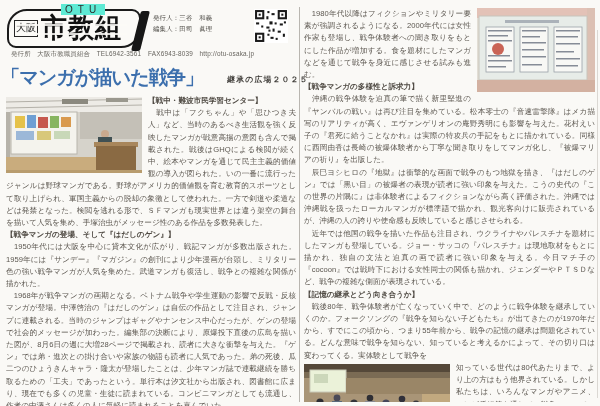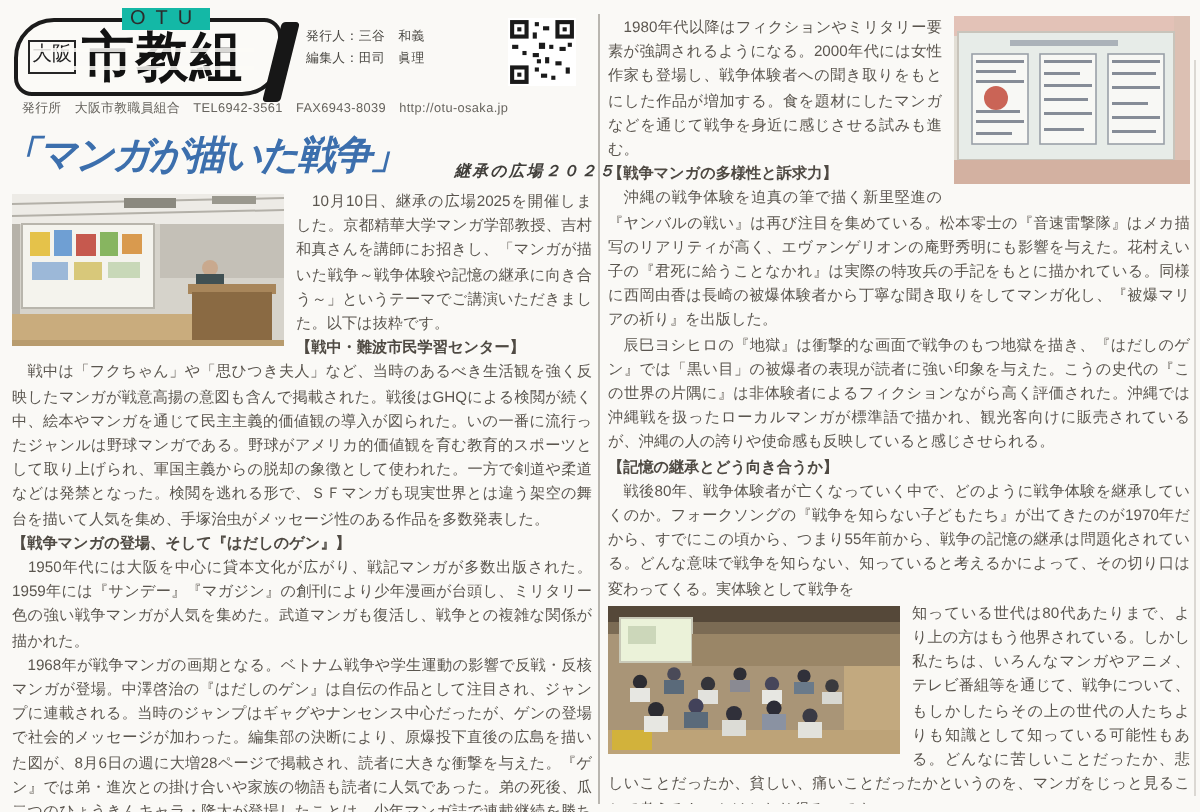--- a/index.html
+++ b/index.html
@@ -21,36 +21,36 @@
   .masthead { position:relative; height:55px; }
   .logo { position:absolute; left:1px; top:5px; width:134px; height:39px;
           border:2.5px solid #1b1b1b; border-radius:20px 9px 20px 9px;
           background:#fbfaf7; display:flex; align-items:center; padding:0 5px; }
   .logo-wedge { position:absolute; right:-6px; top:0px; width:9px; height:40px; background:#171717; transform:skewX(-14deg); border-radius:2px; }
   .logo-osaka { border:1.5px solid #262626; font-size:10px; font-weight:400; line-height:1.25;
                 padding:1px 1px; margin-right:3px; color:#1f1f1f;
                 font-family:"Liberation Serif","DejaVu Serif",serif; white-space:nowrap; }
   .logo-name { font-size:26px; font-weight:900; color:#121212; letter-spacing:1px; white-space:nowrap;
                font-family:"Liberation Serif","DejaVu Serif",serif; transform:scaleY(1.05); }
-  .logo-otu { position:absolute; top:-7px; left:52px; background:#14b8a6; padding:0 4px;
+  .logo-otu { position:absolute; top:-7px; left:52px; background:#5eead4; padding:0 4px;
               font-size:10px; font-weight:400; letter-spacing:5px; color:#2c2c2c; }
   .logo-stripe { position:absolute; left:6px; right:12px; height:1.5px; background:#fbfaf7; opacity:.85; pointer-events:none; }
 
   .issue { position:absolute; left:147px; top:7px; width:96px; }
   .issue-date { font-family:"Liberation Serif","DejaVu Serif",serif; font-size:8.5px; color:#34322e; white-space:nowrap; }
   .issue-no   { font-size:14px; letter-spacing:.5px; }
   .issue-suffix { font-size:7px; }
   .staff { font-size:6.4px; color:#4c4a45; margin-top:2.5px; white-space:nowrap; letter-spacing:.2px; }
 
   .qr { position:absolute; right:8px; top:5px; }
 
   .office { font-size:6.4px; color:#67645e; white-space:nowrap; padding-left:5px; letter-spacing:.2px; }
 
   
-  .headline { display:flex; align-items:flex-end; margin:5px 0 4px;font-style:italic; }
+  .headline { display:flex; align-items:center; margin:5px 0 4px; }
   .headline-title { font-size:19.5px; font-weight:700; color:#3c6fad; letter-spacing:-1px;
                     white-space:nowrap; margin-left:-5px; transform:scaleX(.98); transform-origin:left; }
   .headline-sub { margin-left:20px; padding-top:3px; }
   .headline-sub div { font-size:7.8px; font-weight:700; color:#403e3a; letter-spacing:1.2px; white-space:nowrap; }
   .headline-sub .venue { padding-left:9px; margin-top:2px; }
 
   
   .body-text { font-size:7.6px; line-height:12.2px; text-align:justify; color:#5b564f; }
   .col-left .body-text { height:312px; overflow:hidden; }
   .body-text p { margin:0; }
@@ -150,21 +150,20 @@
         <rect x="31" y="34" width="14" height="9" fill="#d8c87a"></rect>
         <rect x="48" y="34" width="16" height="8" fill="#c8d8b8"></rect>
         <rect x="74" y="15" width="62" height="27" fill="#c4c0b7"></rect>
         <circle cx="99" cy="37" r="4" fill="#c9a98e"></circle>
         <rect x="92" y="40" width="14" height="10" fill="#405053"></rect>
         <rect x="88" y="45" width="44" height="5" fill="#a8865b"></rect>
         <rect x="90" y="49" width="40" height="24" fill="#8a6a43"></rect>
         <rect x="0" y="60" width="90" height="16" fill="#c9ac7d"></rect>
         <rect x="0" y="73" width="136" height="3" fill="#b89c6e"></rect>
       </svg>
-      <p>　10月10日、継承の広場2025を開催しました。京都精華大学マンガ学部教授、吉村和真さんを講師にお招きし、「マンガが描いた戦争～戦争体験や記憶の継承に向き合う～」というテーマでご講演いただきました。以下は抜粋です。</p>
       <p class="sec">【戦中・難波市民学習センター】</p>
       <p>　戦中は「フクちゃん」や「思ひつき夫人」など、当時のあるべき生活観を強く反映したマンガが戦意高揚の意図も含んで掲載された。戦後はGHQによる検閲が続く中、絵本やマンガを通じて民主主義的価値観の導入が図られた。いの一番に流行ったジャンルは野球マンガである。野球がアメリカ的価値観を育む教育的スポーツとして取り上げられ、軍国主義からの脱却の象徴として使われた。一方で剣道や柔道などは発禁となった。検閲を逃れる形で、ＳＦマンガも現実世界とは違う架空の舞台を描いて人気を集め、手塚治虫がメッセージ性のある作品を多数発表した。</p>
       <p class="sec">【戦争マンガの登場、そして『はだしのゲン』】</p>
       <p>　1950年代には大阪を中心に貸本文化が広がり、戦記マンガが多数出版された。1959年には『サンデー』『マガジン』の創刊により少年漫画が台頭し、ミリタリー色の強い戦争マンガが人気を集めた。武道マンガも復活し、戦争との複雑な関係が描かれた。</p>
       <p>　1968年が戦争マンガの画期となる。ベトナム戦争や学生運動の影響で反戦・反核マンガが登場。中澤啓治の『はだしのゲン』は自伝の作品として注目され、ジャンプに連載される。当時のジャンプはギャグやナンセンス中心だったが、ゲンの登場で社会的メッセージが加わった。編集部の決断により、原爆投下直後の広島を描いた図が、8月6日の週に大増28ページで掲載され、読者に大きな衝撃を与えた。『ゲン』では弟・進次との掛け合いや家族の物語も読者に人気であった。弟の死後、瓜二つのひょうきんキャラ・隆太が登場したことは、少年マンガ誌で連載継続を勝ち取るための「工夫」であったという。単行本は汐文社から出版され、図書館に広まり、現在でも多くの児童・生徒に読まれている。コンビニマンガとしても流通し、作者の中澤さんは多くの人に気軽に読まれることを喜んでいた。</p>
     </div>
   </div>
 
   <div class="divider"></div>
 
@@ -202,20 +201,21 @@
           <rect x="79" y="57" width="22" height="1.5"></rect>
       </g>
       <circle cx="21" cy="41" r="6" fill="#c24a39" opacity="0.85"></circle>
       <rect x="0" y="72" width="118" height="12" fill="#d3b1a1"></rect>
     </svg>
 
     <p>　1980年代以降はフィクションやミリタリー要素が強調されるようになる。2000年代には女性作家も登場し、戦争体験者への聞き取りをもとにした作品が増加する。食を題材にしたマンガなどを通じて戦争を身近に感じさせる試みも進む。</p>
     <p class="sec">【戦争マンガの多様性と訴求力】</p>
     <p>　沖縄の戦争体験を迫真の筆で描く新里堅進の『ヤンバルの戦い』は再び注目を集めている。松本零士の『音速雷撃隊』はメカ描写のリアリティが高く、エヴァンゲリオンの庵野秀明にも影響を与えた。花村えい子の『君死に給うことなかれ』は実際の特攻兵の手記をもとに描かれている。同様に西岡由香は長崎の被爆体験者から丁寧な聞き取りをしてマンガ化し、『被爆マリアの祈り』を出版した。</p>
     <p>　辰巳ヨシヒロの『地獄』は衝撃的な画面で戦争のもつ地獄を描き、『はだしのゲン』では「黒い目」の被爆者の表現が読者に強い印象を与えた。こうの史代の『この世界の片隅に』は非体験者によるフィクションながら高く評価された。沖縄では沖縄戦を扱ったローカルマンガが標準語で描かれ、観光客向けに販売されているが、沖縄の人の誇りや使命感も反映していると感じさせられる。</p>
+    <p>　近年では他国の戦争を描いた作品も注目され、ウクライナやパレスチナを題材にしたマンガも登場している。ジョー・サッコの『パレスチナ』は現地取材をもとに描かれ、独自の文法と迫真の画で読者に強い印象を与える。今日マチ子の『cocoon』では戦時下における女性同士の関係も描かれ、ジェンダーやＰＴＳＤなど、戦争の複雑な側面が表現されている。</p>
     <p class="sec">【記憶の継承とどう向き合うか】</p>
     <p>　戦後80年、戦争体験者が亡くなっていく中で、どのように戦争体験を継承していくのか。フォークソングの『戦争を知らない子どもたち』が出てきたのが1970年だから、すでにこの頃から、つまり55年前から、戦争の記憶の継承は問題化されている。どんな意味で戦争を知らない、知っていると考えるかによって、その切り口は変わってくる。実体験として戦争を</p>
 
     <div class="rc-last">
       <svg class="photoC" width="146" height="74" viewBox="0 0 146 74">
         <rect width="146" height="74" fill="#a99577"></rect>
         <rect x="0" y="0" width="146" height="8" fill="#554839"></rect>
         <rect x="0" y="8" width="146" height="6" fill="#7b6b54"></rect>
         <rect x="6" y="6" width="36" height="22" fill="#ebf2d9" stroke="#c9c9b8" stroke-width="1"></rect>
         <rect x="10" y="10" width="14" height="9" fill="#ccd7ba"></rect>

